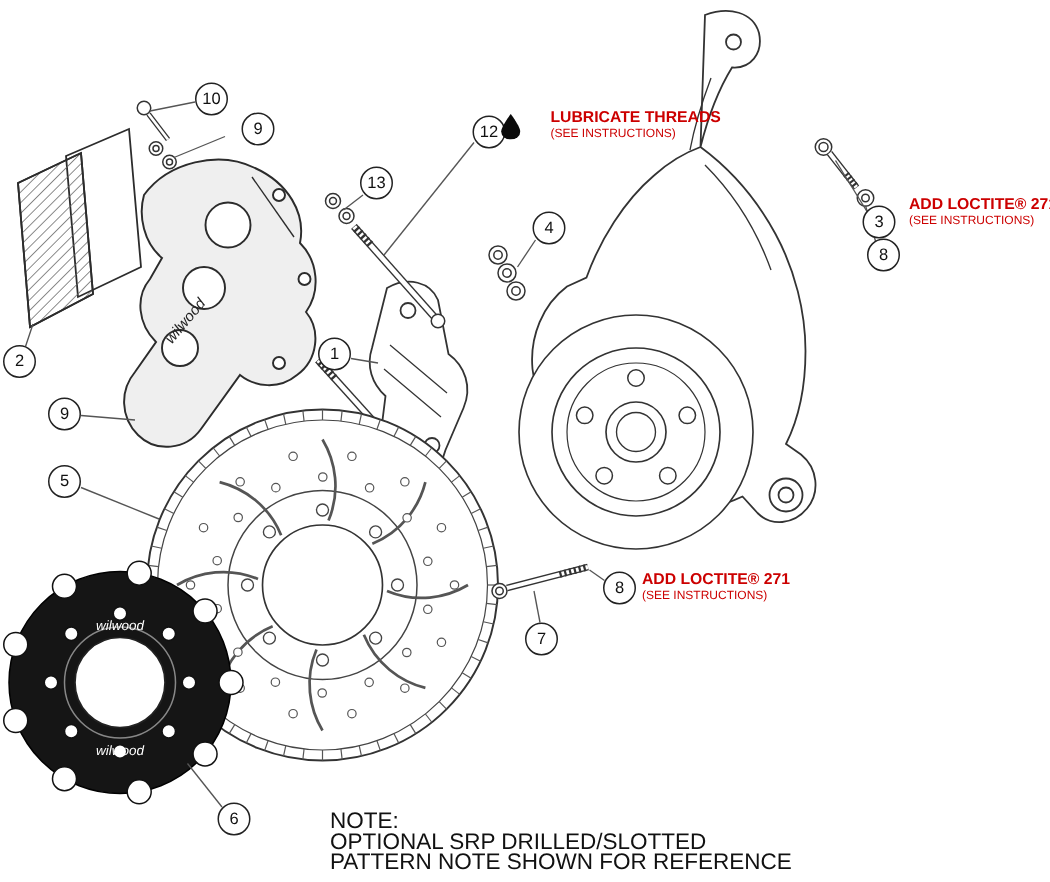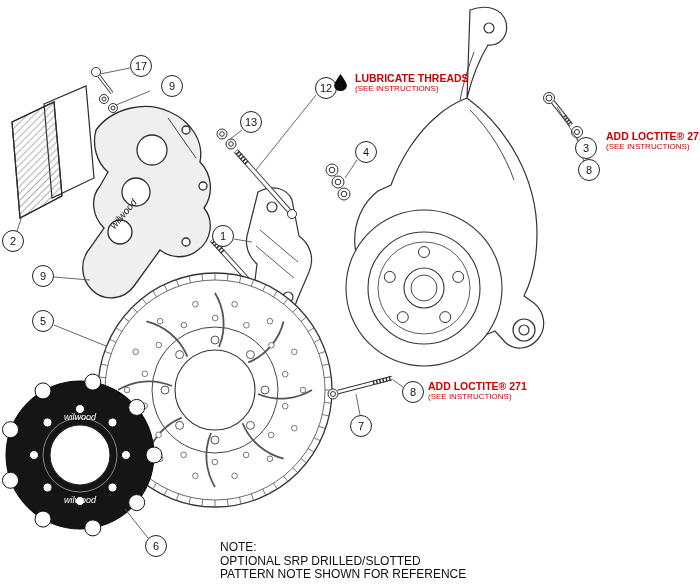--- a/index.html
+++ b/index.html
@@ -5,24 +5,24 @@
   html,body{margin:0;padding:0;background:#fff;font-family:"Liberation Sans",sans-serif;}
   .stage{position:relative;width:700px;height:588px;background:#fff;overflow:hidden;}
   svg.art{position:absolute;left:0;top:0;}
   svg text{font-family:"Liberation Sans",sans-serif;}
   .callout{
     position:absolute;width:22px;height:22px;box-sizing:border-box;
     border:1.3px solid #222;border-radius:50%;background:#fff;
     display:flex;align-items:center;justify-content:center;
     font-size:11px;color:#111;z-index:5;
   }
-  .ann{position:absolute;display:flex;gap:8px;align-items:center;z-index:6;}
+  .ann{position:absolute;display:flex;gap:20px;align-items:flex-end;z-index:6;}
   .ann-title{font-size:10.5px;font-weight:bold;color:var(--red,#c00);line-height:12px;white-space:nowrap;}
   .ann-sub{font-size:8px;color:var(--red,#c00);line-height:9px;white-space:nowrap;}
-  .note{position:absolute;font-size:12px;color:#111;line-height:13.5px;white-space:nowrap;z-index:6;}
+  .note{position:absolute;font-size:15px;color:#111;line-height:13.5px;white-space:nowrap;z-index:6;}
 </style>
 </head>
 <body>
 
 <div class="stage">
 
   <svg id="art" class="art" width="700" height="588" viewBox="0 0 700 588">
     <defs>
       <pattern id="hatch" width="5" height="5" patternUnits="userSpaceOnUse" patternTransform="rotate(45)">
         <line x1="0" y1="0" x2="0" y2="5" stroke="#666" stroke-width="1"></line>
@@ -310,21 +310,21 @@
 
   <div class="callout" style="left:212px;top:225px">1</div>
   <div class="callout" style="left:2px;top:230px">2</div>
   <div class="callout" style="left:575px;top:137px">3</div>
   <div class="callout" style="left:355px;top:141px">4</div>
   <div class="callout" style="left:32px;top:310px">5</div>
   <div class="callout" style="left:145px;top:535px">6</div>
   <div class="callout" style="left:350px;top:415px">7</div>
   <div class="callout" style="left:402px;top:381px">8</div>
   <div class="callout" style="left:32px;top:265px">9</div>
-  <div class="callout" style="left:130px;top:55px">17</div>
+  <div class="callout" style="left:130px;top:55px">10</div>
   <div class="callout" style="left:161px;top:75px">9</div>
   <div class="callout" style="left:315px;top:77px">12</div>
   <div class="callout" style="left:240px;top:111px">13</div>
   <div class="callout" style="left:578px;top:159px">8</div>
 
   <div class="ann" style="left:334px;top:72px">
     <svg width="13" height="17" viewBox="0 0 12 16">
       <path d="M6 0 C6 0 0 8 0 11 a6 5 0 0 0 12 0 C12 8 6 0 6 0 Z" fill="#0a0a0a"></path>
     </svg>
     <div>

